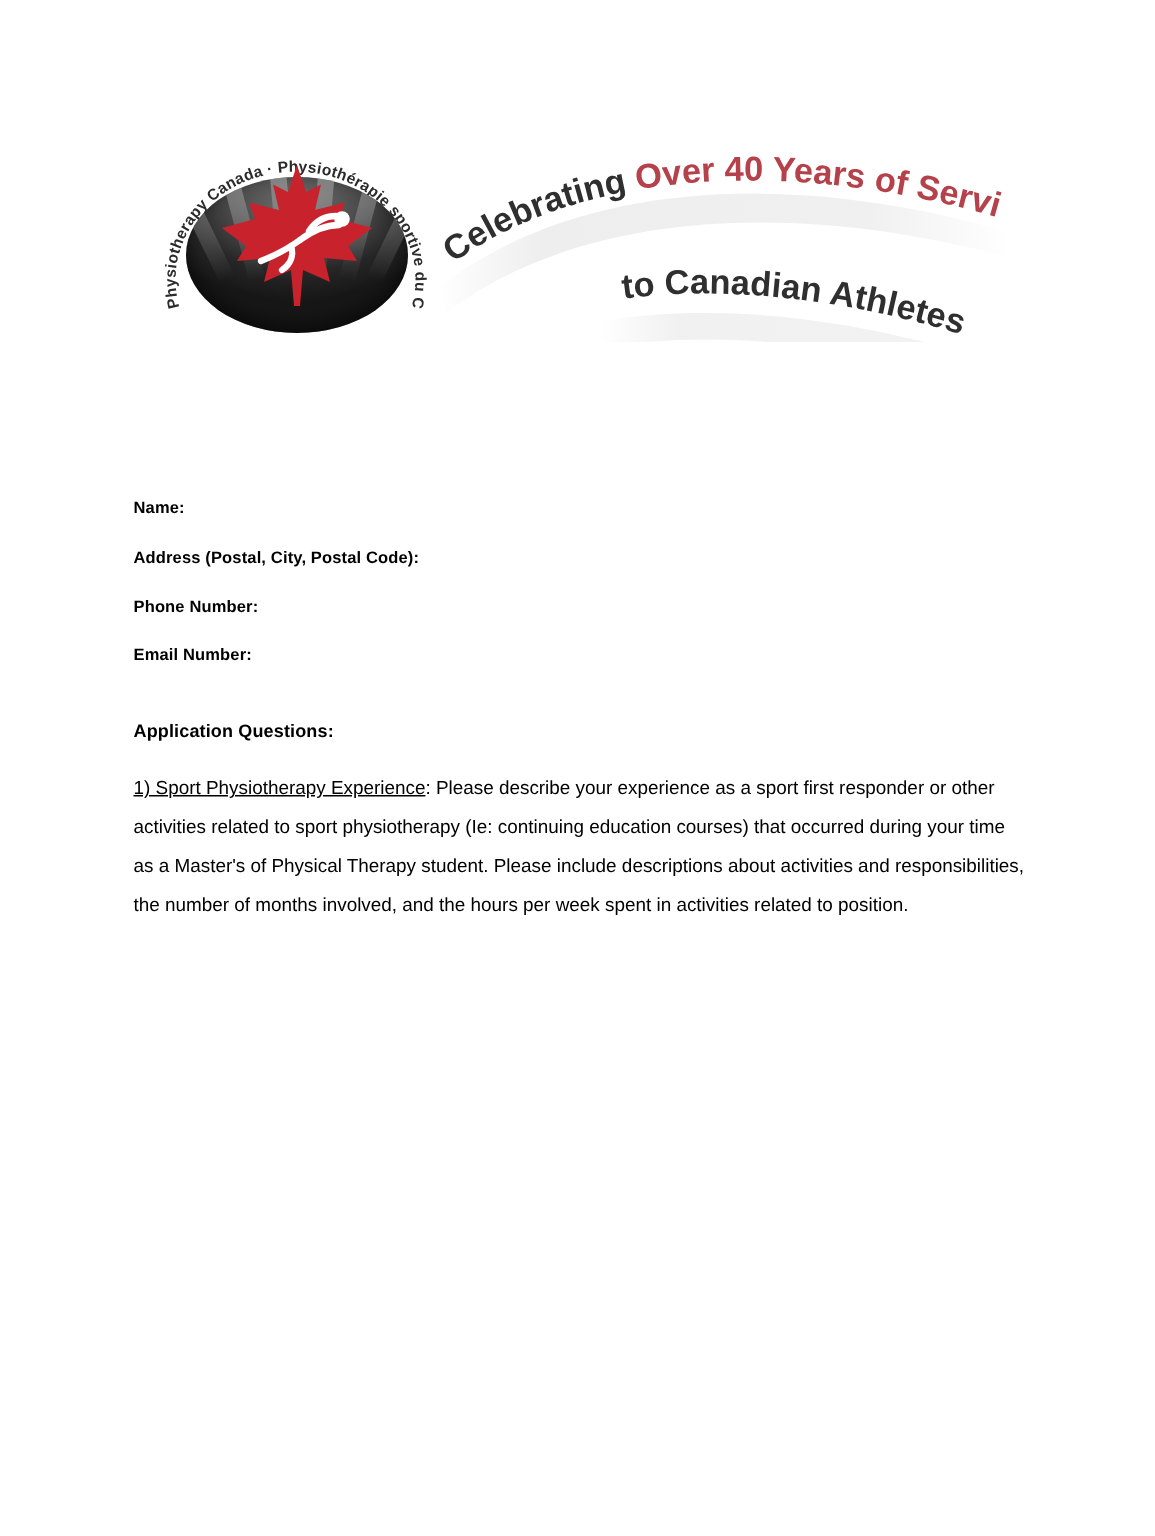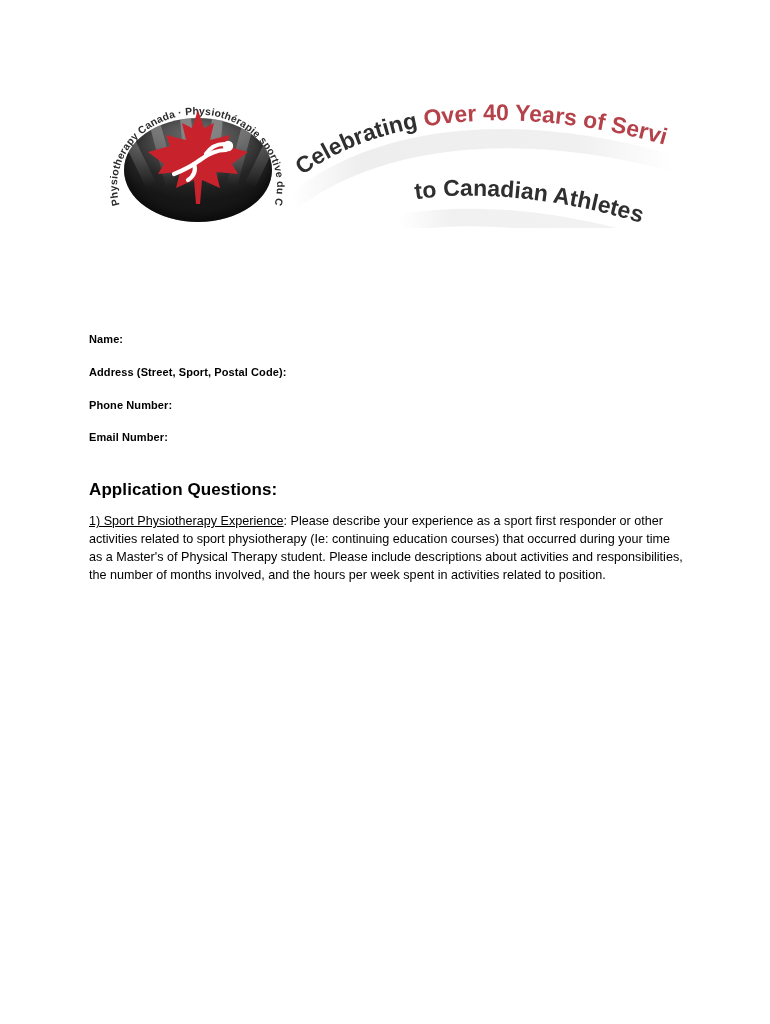--- a/index.html
+++ b/index.html
@@ -154,33 +154,33 @@
   }
   .f-name    { top: 333px; }
   .f-address { top: 366px; }
   .f-phone   { top: 399px; text-align: right; }
   .f-email   { top: 431px; }
 
   .section-heading {
     position: absolute;
     left: 89px;
     top: 480px;
-    font-size: 17px;
+    font-size: 12px;
     font-weight: bold;
     letter-spacing: 0.1px;
     white-space: nowrap;
   }
 
   .question {
     position: absolute;
     left: 89px;
     top: 512px;
     width: 596px;
     font-size: 12.6px;
-    line-height: 18px;
+    line-height: 26px;
     text-align: left;
   }
   .q-underline { text-decoration: underline; }
 </style>
 </head>
 <body>
 
 <div class="page">
 
   <div class="letterhead">
@@ -250,21 +250,21 @@
         </text>
         <text class="sw-dark">
           <textPath href="#arcBottom" startOffset="2%">to Canadian Athletes</textPath>
         </text>
       </svg>
     </div>
   </div>
 
 
   <div class="field-label f-name">Name:</div>
-  <div class="field-label f-address">Address (Street, Sport, Postal Code):</div>
+  <div class="field-label f-address">Address (Postal, City, Postal Code):</div>
   <div class="field-label f-phone">Phone Number:</div>
   <div class="field-label f-email">Email Number:</div>
 
   <div class="section-heading">Application Questions:</div>
 
   <div class="question"><span class="q-underline">1) Sport Physiotherapy Experience</span><span>: Please describe your experience as a sport first responder or other activities related to sport physiotherapy (Ie: continuing education courses) that occurred during your time as a Master's of Physical Therapy student.  Please include descriptions about activities and responsibilities, the number of months involved, and the hours per week spent in activities related to position.</span></div>
 
 </div>
 
 </body></html>

